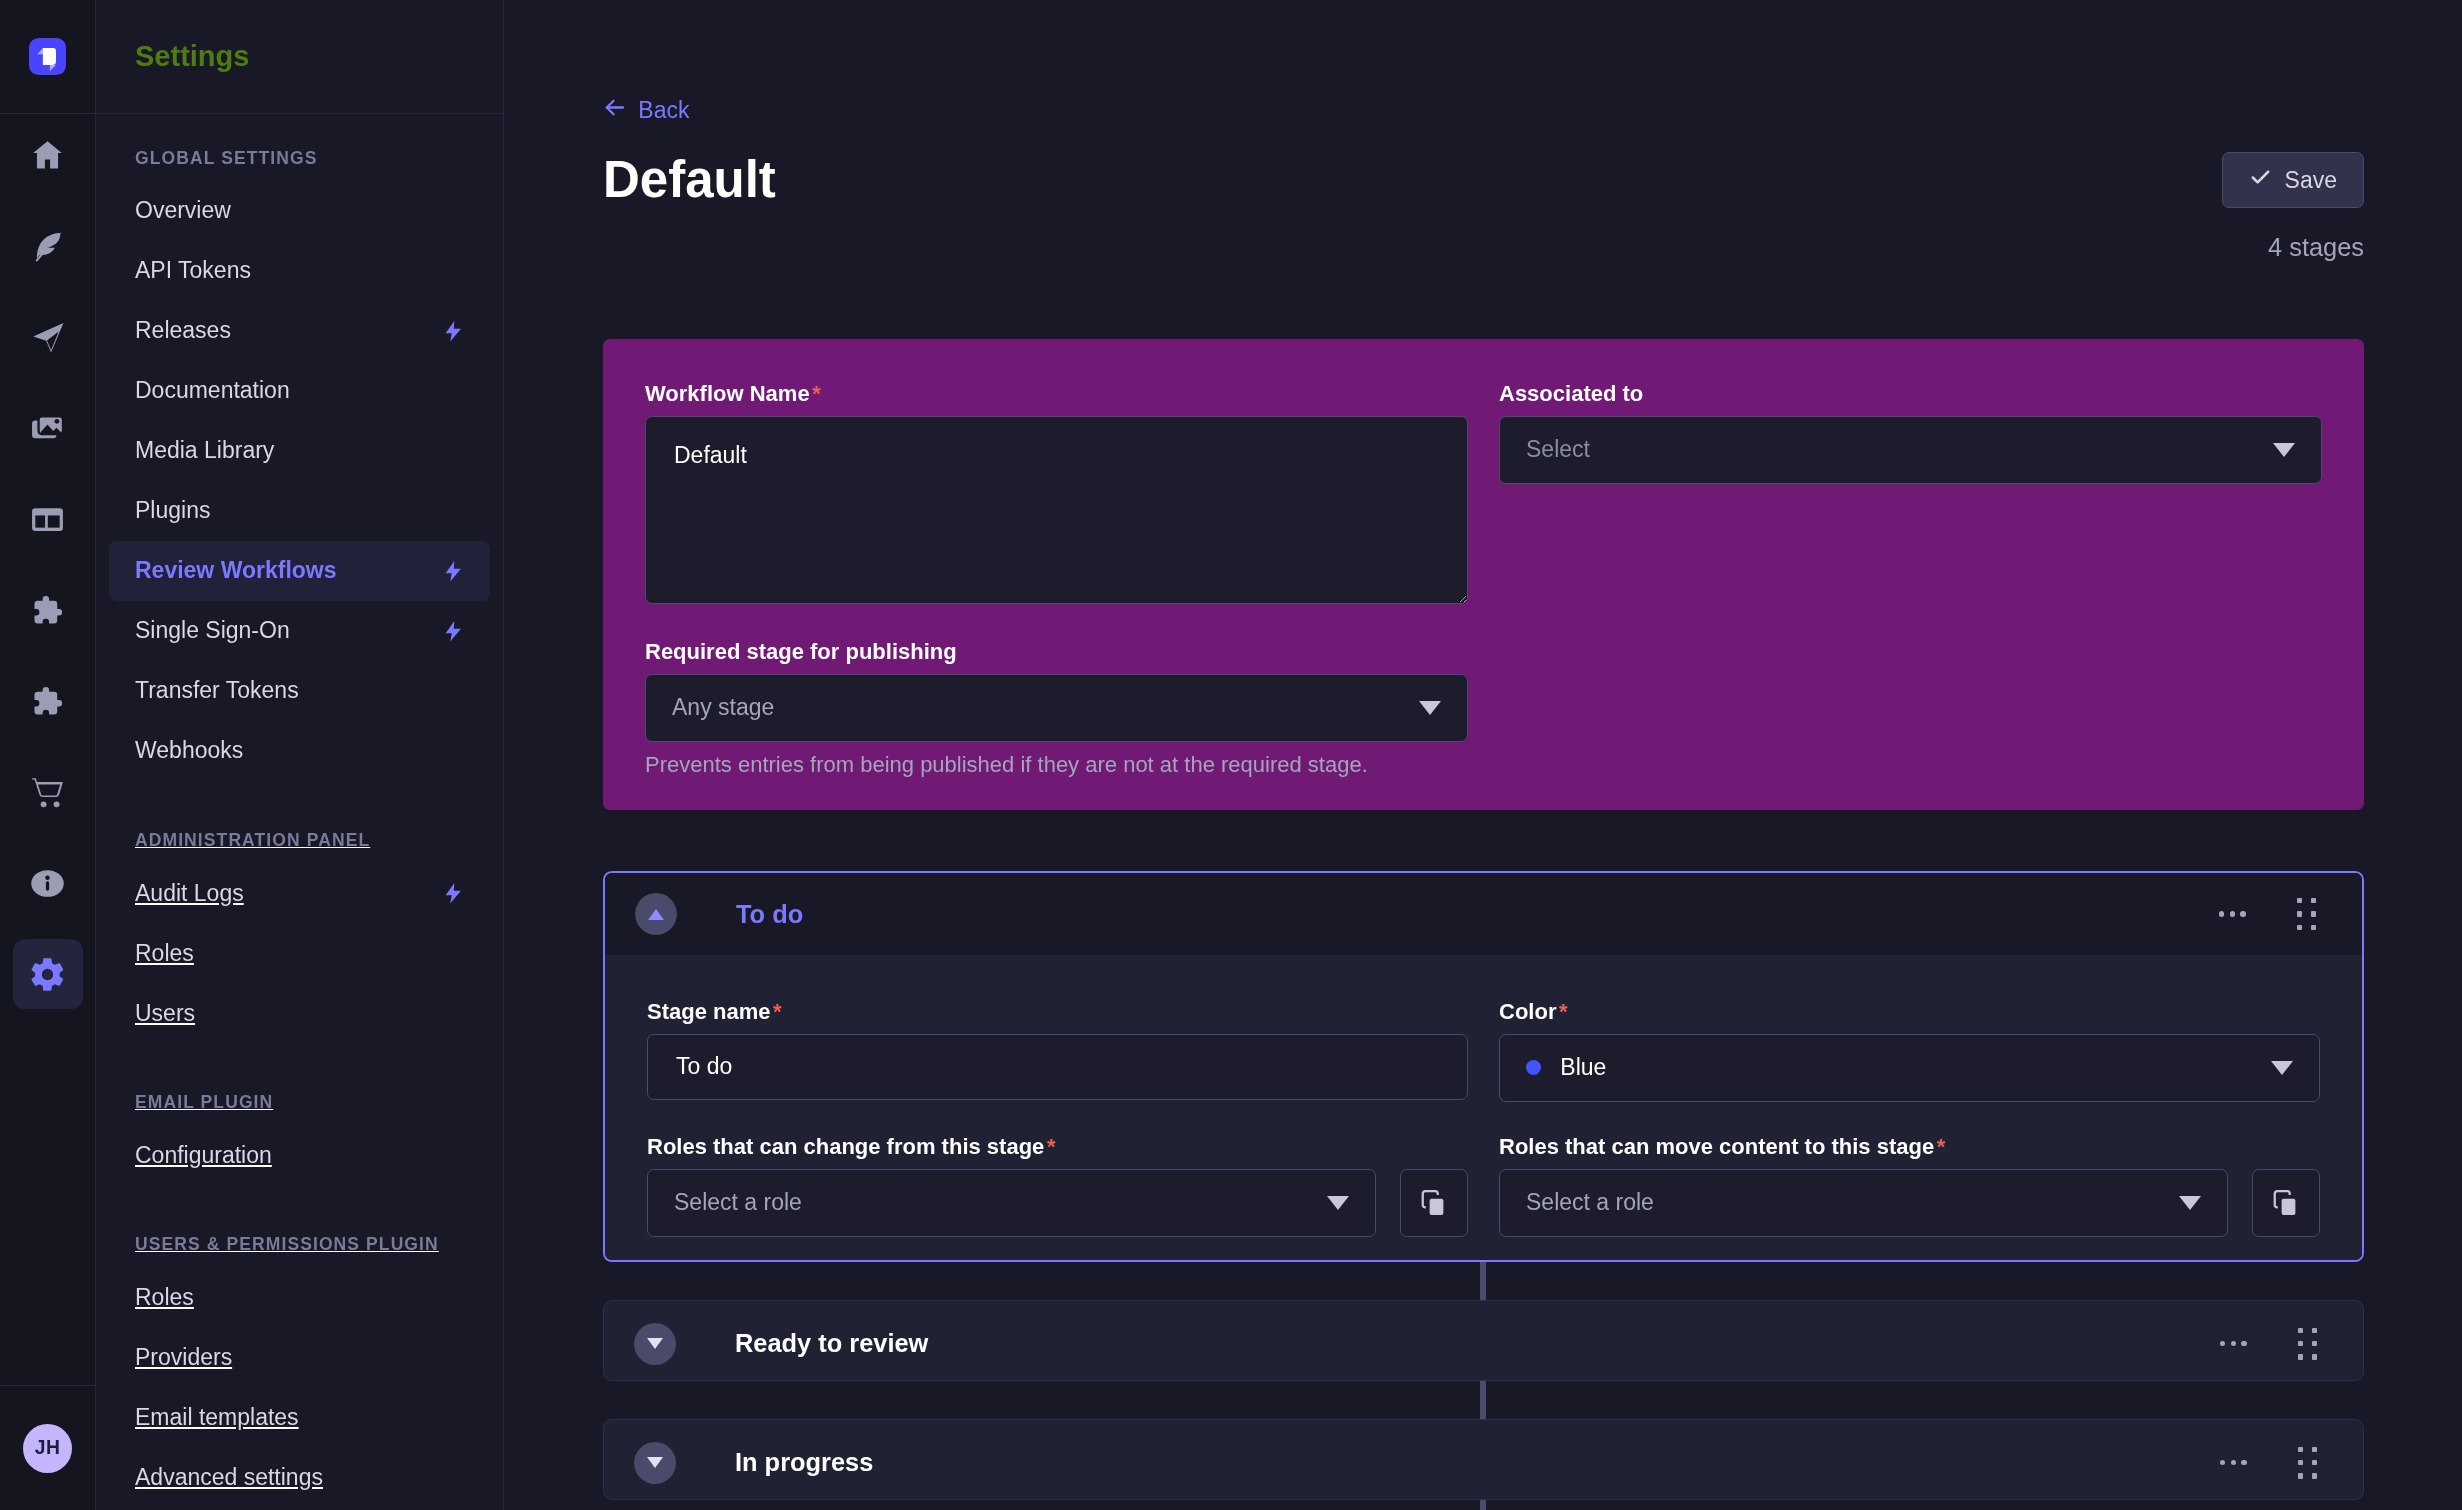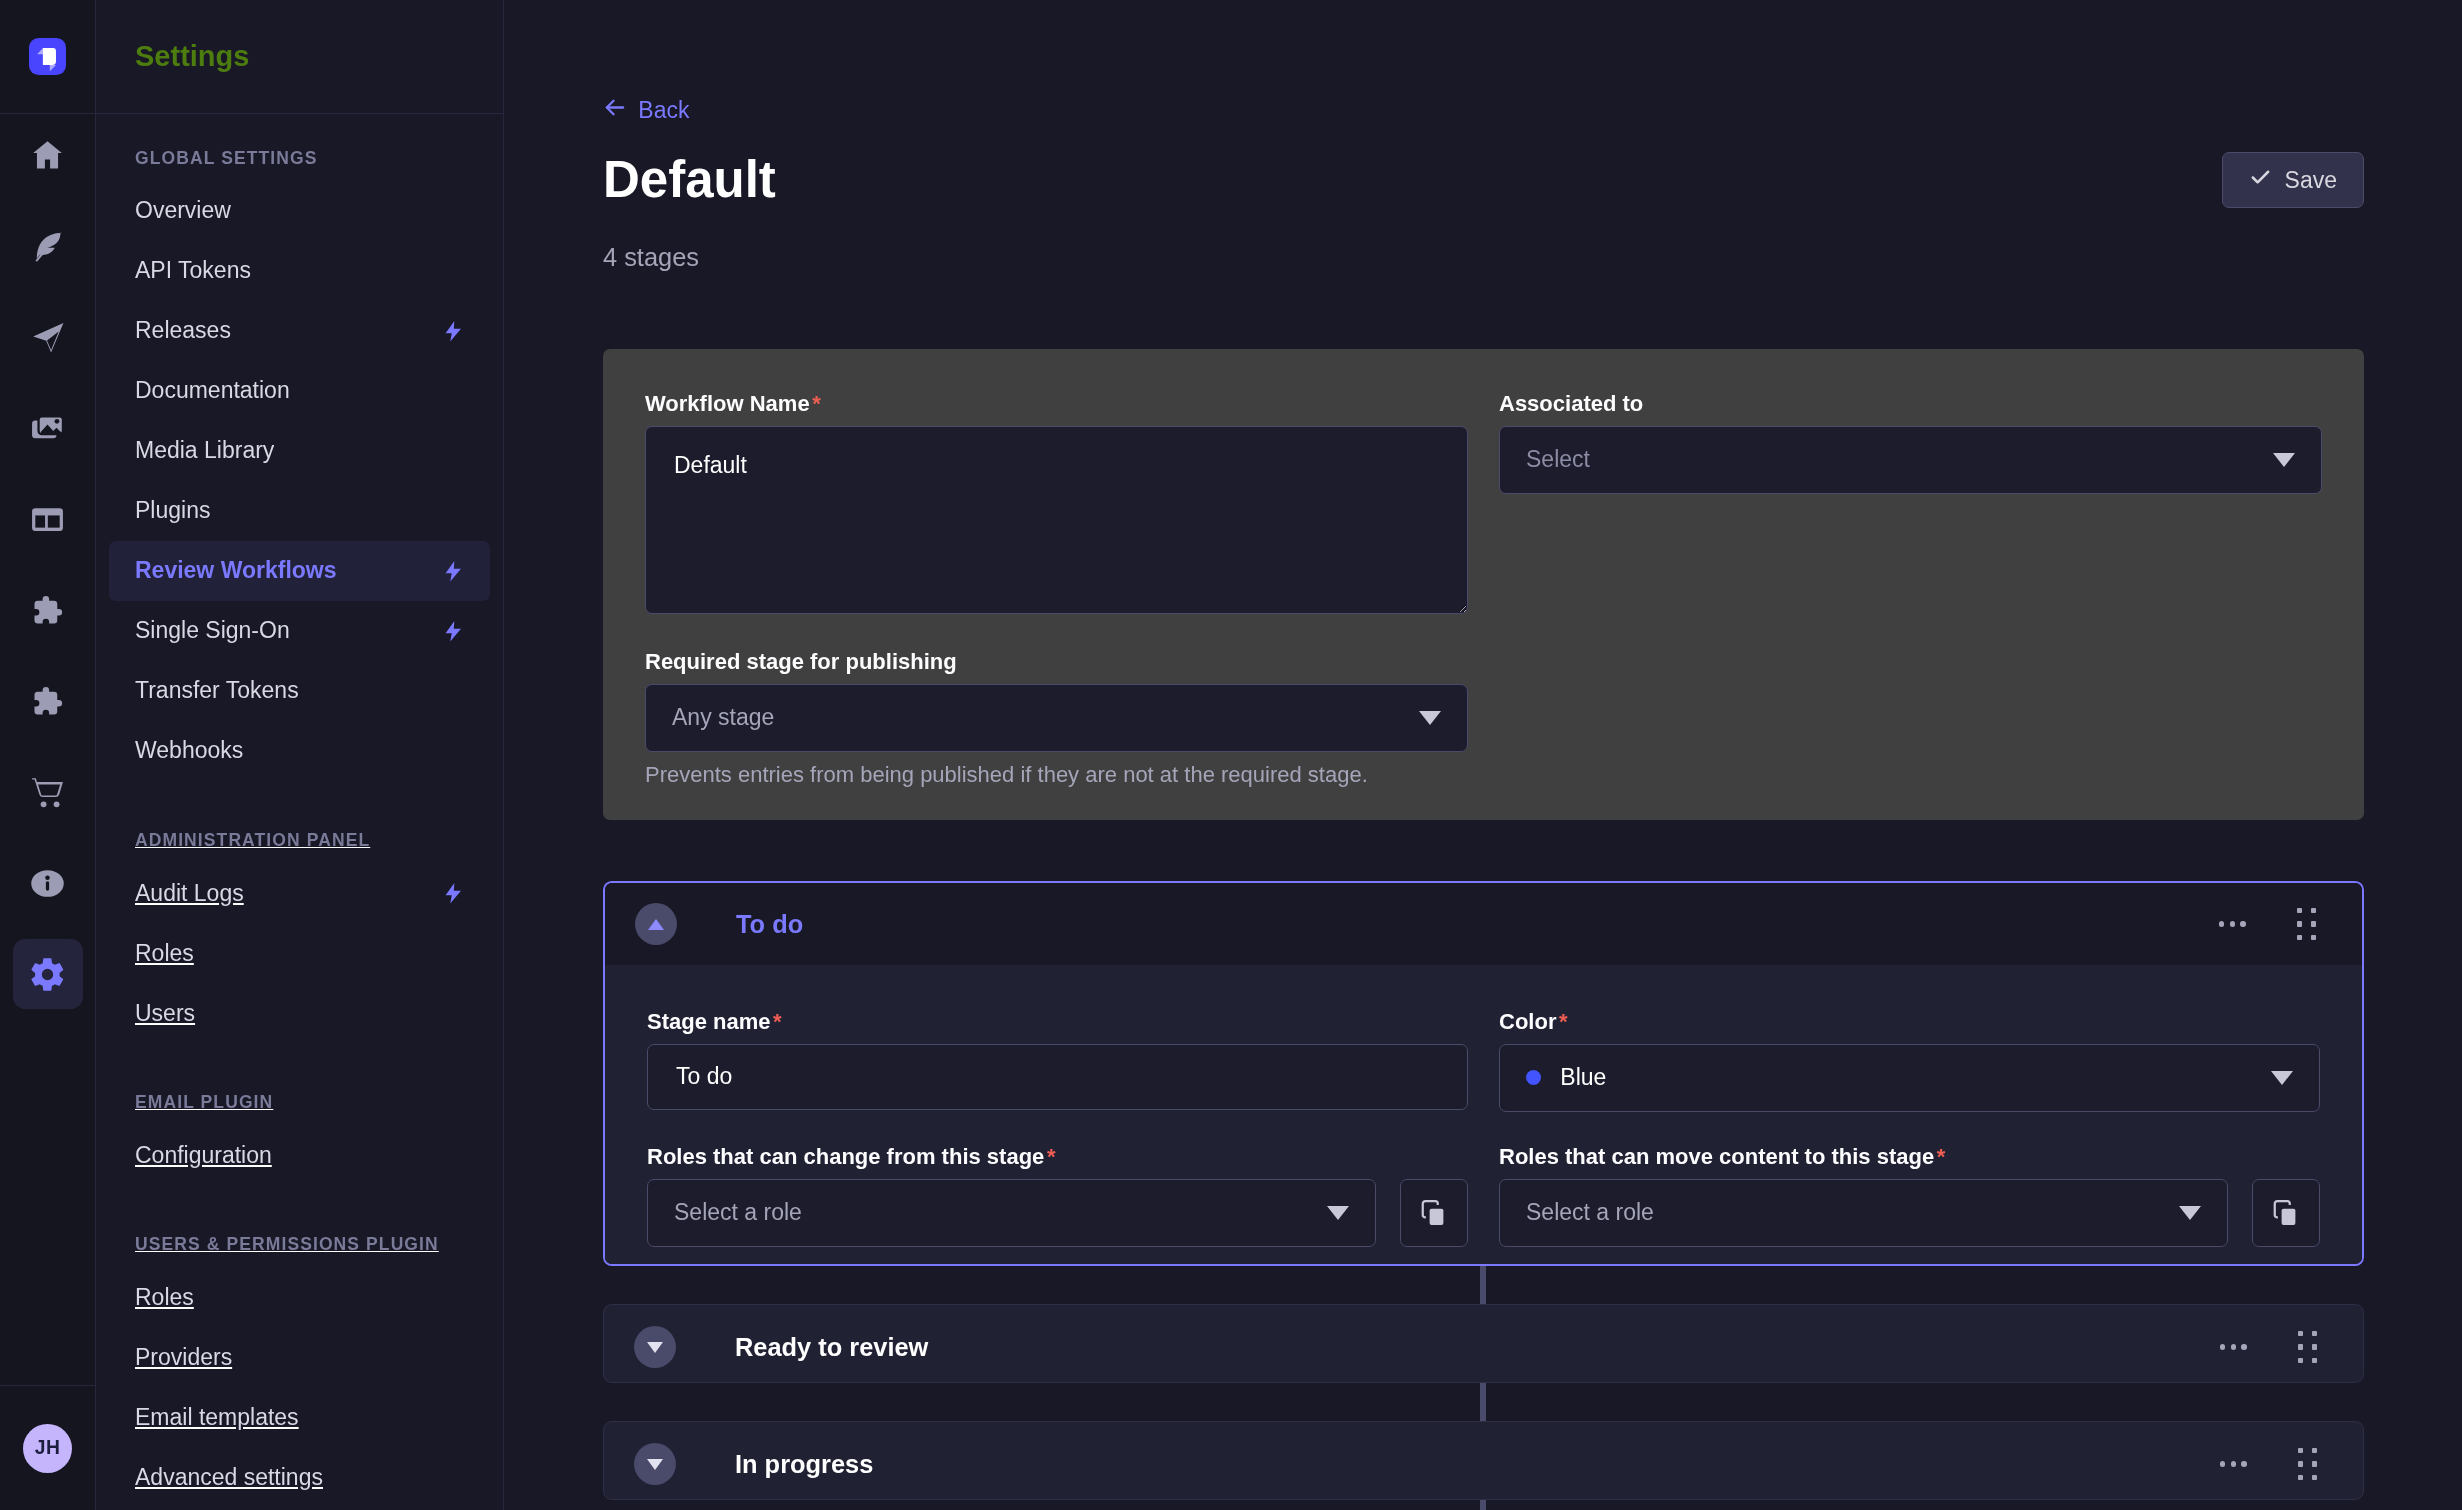--- a/index.html
+++ b/index.html
@@ -32,23 +32,23 @@
   .nav-item.active { background:#21213a; color:#7b79ff; font-weight:600; }
   .bolt svg { width:24.6px; height:24.6px; display:block; }
   
   main { flex:1; padding:48px 98px 0 99px; display:flex; flex-direction:column; }
   .back { display:flex; align-items:center; gap:12.3px; color:#7b79ff; font-size:23px; text-decoration:none; width:max-content; height:30px;margin-top:48px; }
   .back svg { width:23px; height:23px; }
   .title-row { margin-top:26px; display:flex; align-items:center; justify-content:space-between; }
   .page-title { font-size:51px; font-weight:700; color:#fff; line-height:58px; }
   .save-btn { display:flex; align-items:center; gap:12.3px; height:56px; padding:0 26px; background:#32324d; border:0.9px solid #4a4a6a; border-radius:7px; color:#d9d8e0; font-size:23px; font-family:inherit; cursor:pointer; }
   .save-btn svg { width:23px; height:23px; }
-  .subtitle { margin-top:35px; font-size:25.4px; color:#a5a5ba; line-height:26px; }
+  .subtitle { margin-top:25px; font-size:25.4px; color:#a5a5ba; line-height:26px;text-align:right; }
   
-  .card { margin-top:79px; background:#404040; border-radius:7px; padding:42px; height:471px; }
+  .card { margin-top:79px; background:#701a75; border-radius:7px; padding:42px; height:471px; }
   .grid2 { display:grid; grid-template-columns:1fr 1fr; column-gap:31px; }
   .field label { display:block; font-size:22px; font-weight:600; color:#fdfdff; line-height:26px; margin-bottom:8.8px; }
   .req { color:#ee5e52; margin-left:2.6px; }
   .txtarea { width:100%; height:188px; background:#1c1c2c; border:0.9px solid #4a4a6a; border-radius:7px; color:#fff; font-size:23px; font-family:inherit; padding:24.6px 28px; resize:vertical; line-height:28px; }
   .select { height:68px; background:#1c1c2c; border:0.9px solid #4a4a6a; border-radius:7px; display:flex; align-items:center; padding:0 26px; font-size:23px; cursor:pointer; }
   .select .val { flex:1; color:#fff; }
   .select .ph { flex:1; color:#8c8ca5; }
   .select .muted { flex:1; color:#a5a5ba; }
   .caret { width:0; height:0; border-left:11.4px solid transparent; border-right:11.4px solid transparent; border-top:14px solid #c8c8d8; }
   .dot { width:15px; height:15px; border-radius:50%; margin-right:19.3px; flex-shrink:0; }

